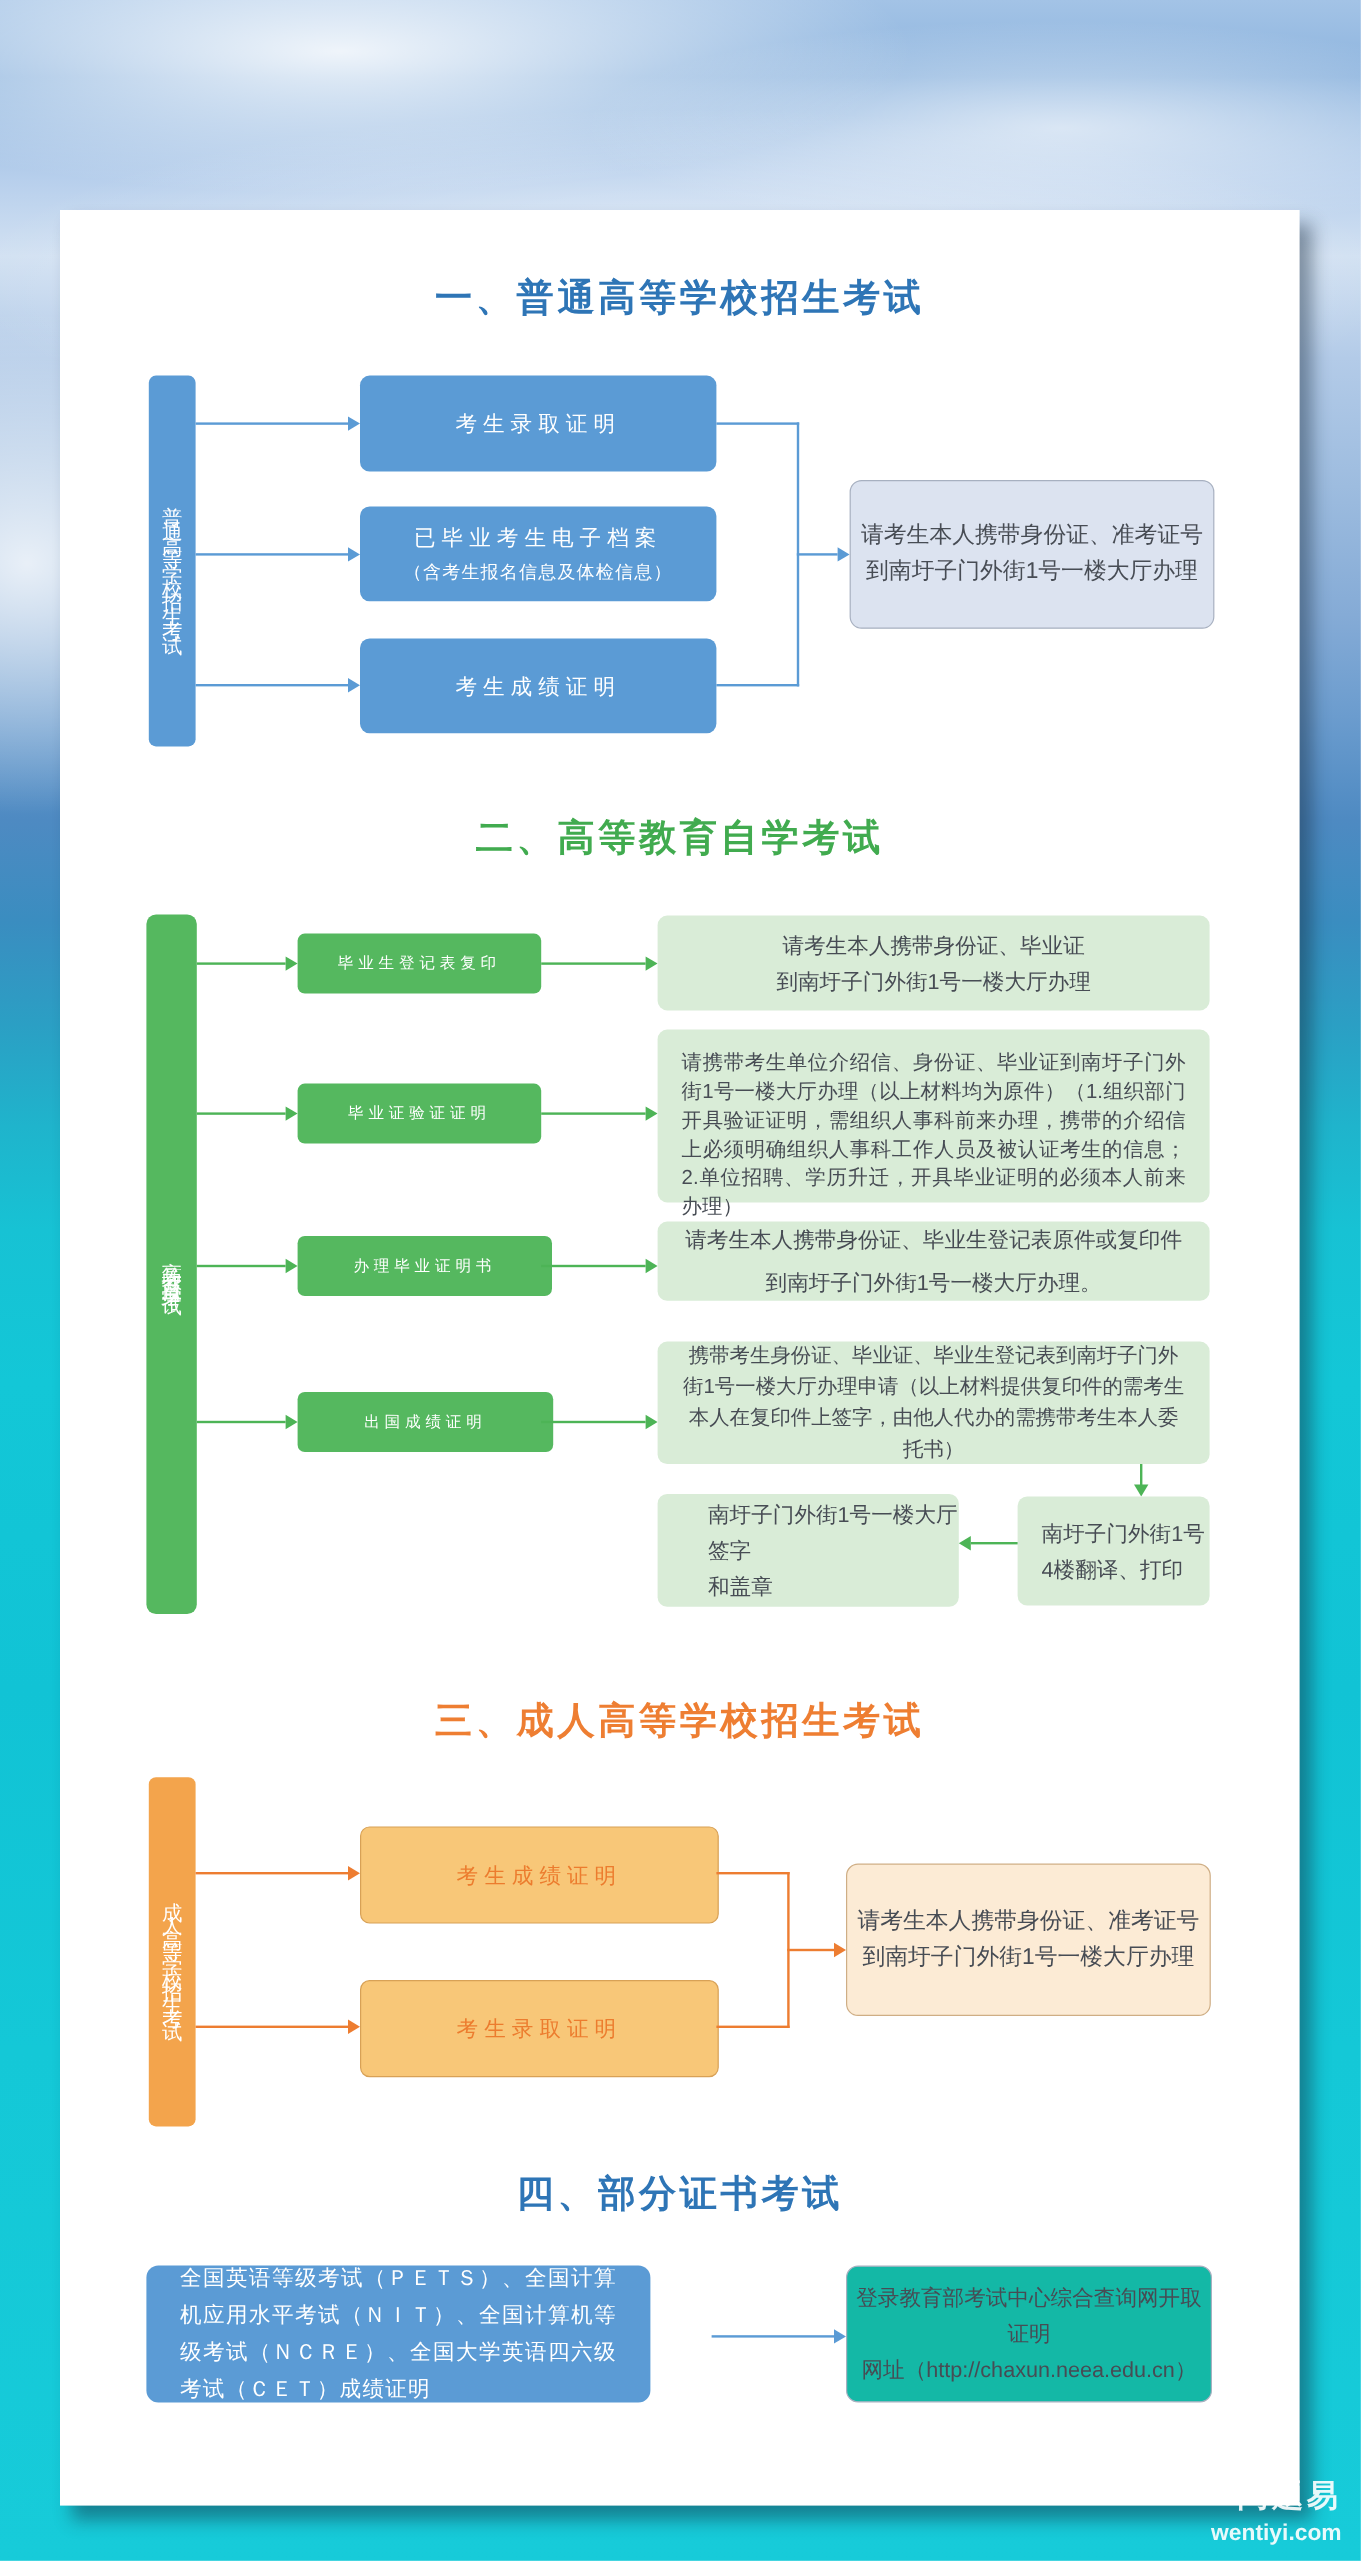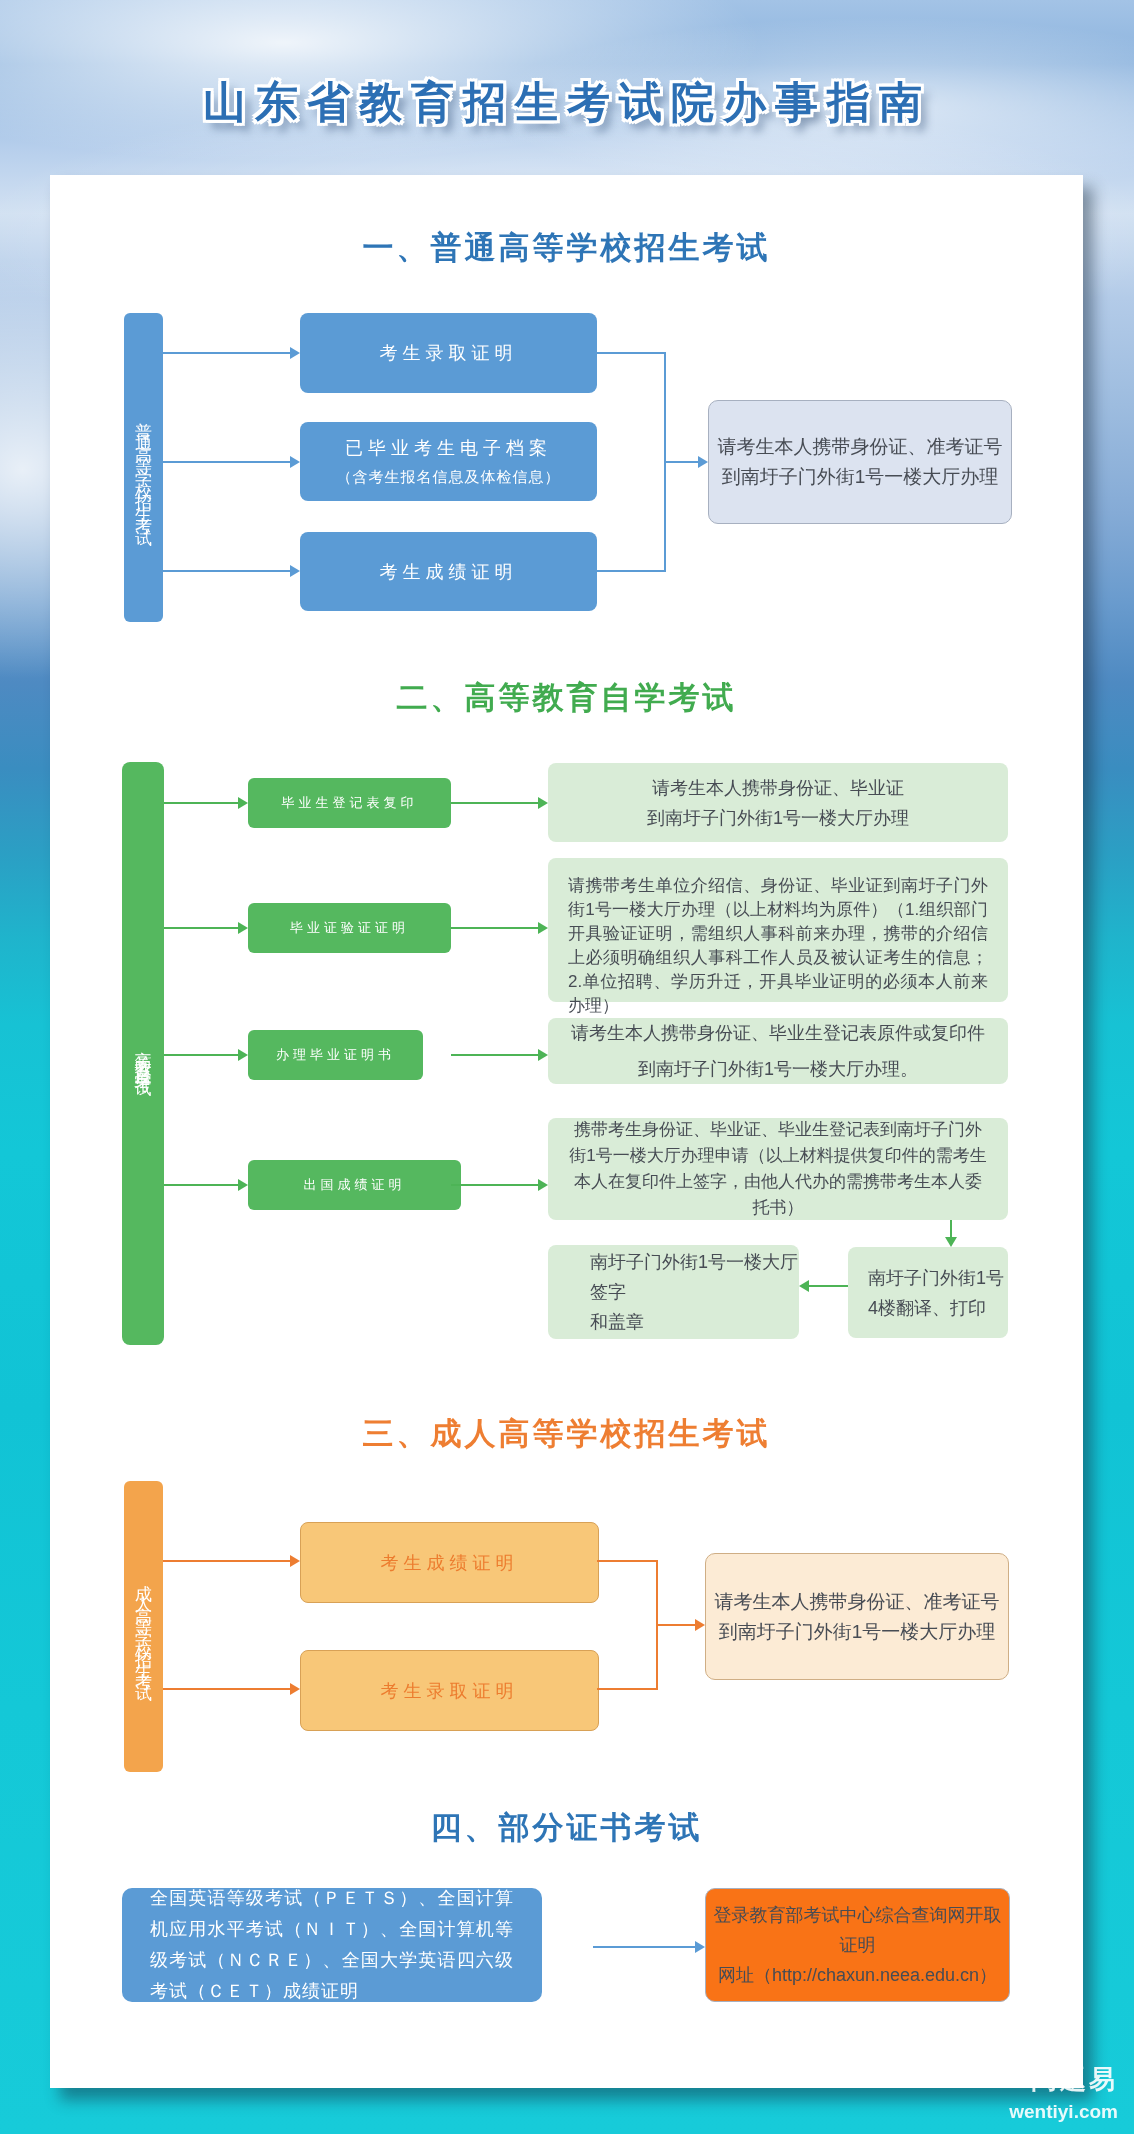--- a/index.html
+++ b/index.html
@@ -45,21 +45,21 @@
   .gbox{background:#55b85f;color:#fff;border-radius:6px;}
   .obox{background:#f8c778;border:1px solid #d8a156;color:#ec7c2e;}
   .orange-fill{background:#f3a44c;}
   .fbox .l1{font-size:18px;letter-spacing:5px;}
   .fbox .l2{font-size:15px;letter-spacing:1px;margin-top:8px;}
   .glabel{font-size:13px;letter-spacing:4px;}
 
   .panel{position:absolute;display:flex;flex-direction:column;align-items:center;justify-content:center;
     border-radius:10px;color:#474c54;font-size:19px;line-height:30px;text-align:center;}
   .panel-blue{background:#dce3f0;border:1px solid #a7b0c0;}
-  .panel-gblue{background:#f97316;border:1px solid #a7b0c0;}
+  .panel-gblue{background:#14b8a6;border:1px solid #a7b0c0;}
   .panel-orange{background:#fcebd5;border:1px solid #cfae85;}
 
   .lgreen{position:absolute;background:#d9ecd7;border-radius:8px;color:#474c54;}
   .lg-center{display:flex;flex-direction:column;align-items:center;justify-content:center;
     font-size:18px;line-height:30px;text-align:center;}
   .lg-just{font-size:17px;line-height:24px;padding:16px 20px;text-align:justify;box-sizing:border-box;}
   .lg-par{font-size:17px;line-height:26px;padding:12px 20px;text-align:center;box-sizing:border-box;
     display:flex;align-items:center;}
   .lg-left{display:flex;flex-direction:column;justify-content:center;
     font-size:18px;line-height:30px;text-align:left;box-sizing:border-box;}
@@ -77,21 +77,20 @@
     text-align:justify;font-size:18px;line-height:31px;letter-spacing:1px;}
   .watermark{position:absolute;right:16px;top:2062px;text-align:right;color:rgba(255,255,255,.9);}
   .wm1{font-size:26px;font-weight:bold;letter-spacing:3px;}
   .wm2{font-size:19px;font-weight:bold;margin-top:4px;}
 </style>
 </head>
 <body>
 
 <div class="stage">
 
-  <div class="main-title">山东省教育招生考试院办事指南</div>
 
   <div class="card">
 
     <div class="sec-h h-blue" style="top:52px;">一、普通高等学校招生考试</div>
 
     <div class="vbox blue-fill" style="left:74px;top:138px;width:39px;height:309px;">
       <div class="vlabel" style="letter-spacing:12px;">普通高等学校招生考试</div>
     </div>
 
     <div class="fbox blue-fill" style="left:250px;top:138px;width:297px;height:80px;">
@@ -128,21 +127,21 @@
     <div class="vbox gbox" style="left:72px;top:587px;width:42px;height:583px;border-radius:8px;">
       <div class="vlabel" style="letter-spacing:4px;">高等教育自学考试</div>
     </div>
 
     <div class="fbox gbox" style="left:198px;top:603px;width:203px;height:50px;">
       <div class="glabel">毕业生登记表复印</div>
     </div>
     <div class="fbox gbox" style="left:198px;top:728px;width:203px;height:50px;">
       <div class="glabel">毕业证验证证明</div>
     </div>
-    <div class="fbox gbox" style="left:198px;top:855px;width:175px;height:50px;">
+    <div class="fbox gbox" style="left:198px;top:855px;width:212px;height:50px;">
       <div class="glabel">办理毕业证明书</div>
     </div>
     <div class="fbox gbox" style="left:198px;top:985px;width:213px;height:50px;">
       <div class="glabel">出国成绩证明</div>
     </div>
 
     <div class="ln c-green" style="left:114px;top:627px;width:74px;height:2px;"></div>
     <div class="hd-r c-green" style="left:188px;top:622px;"></div>
     <div class="ln c-green" style="left:114px;top:752px;width:74px;height:2px;"></div>
     <div class="hd-r c-green" style="left:188px;top:747px;"></div>

